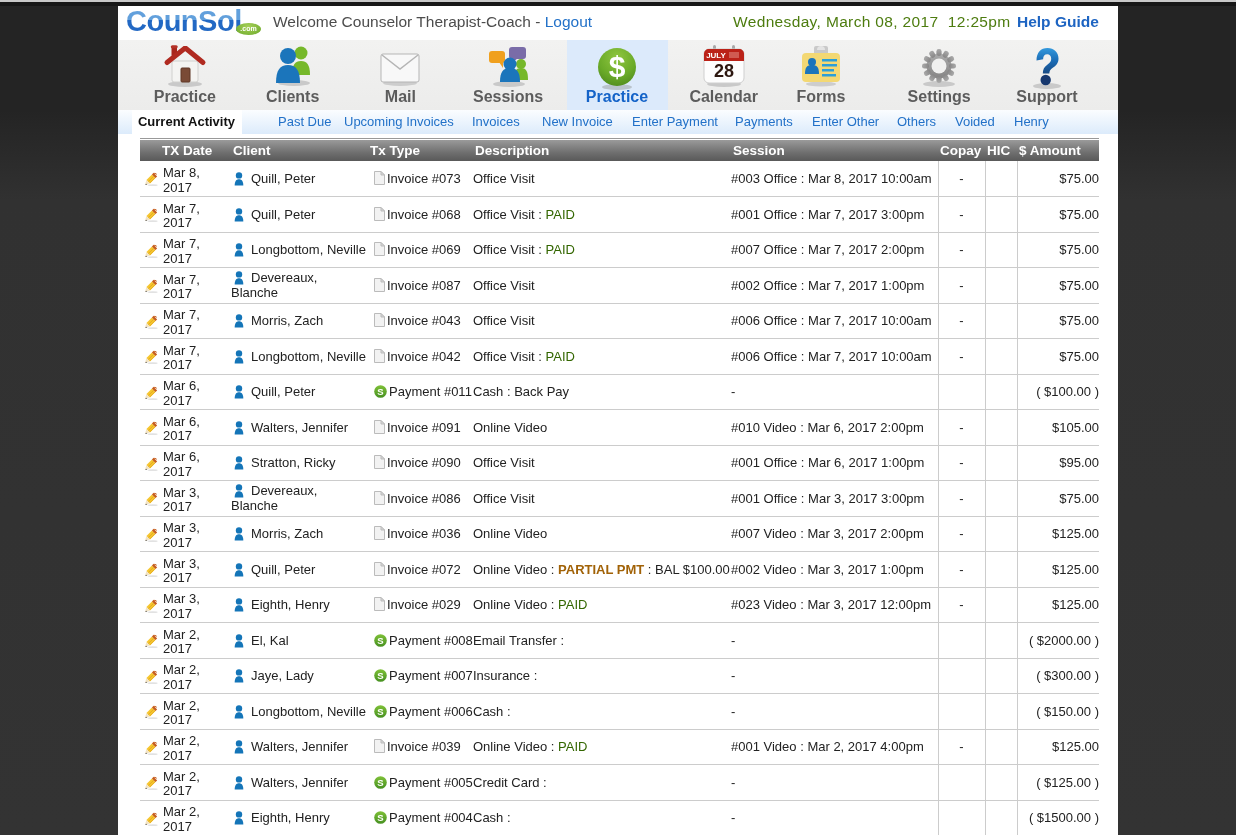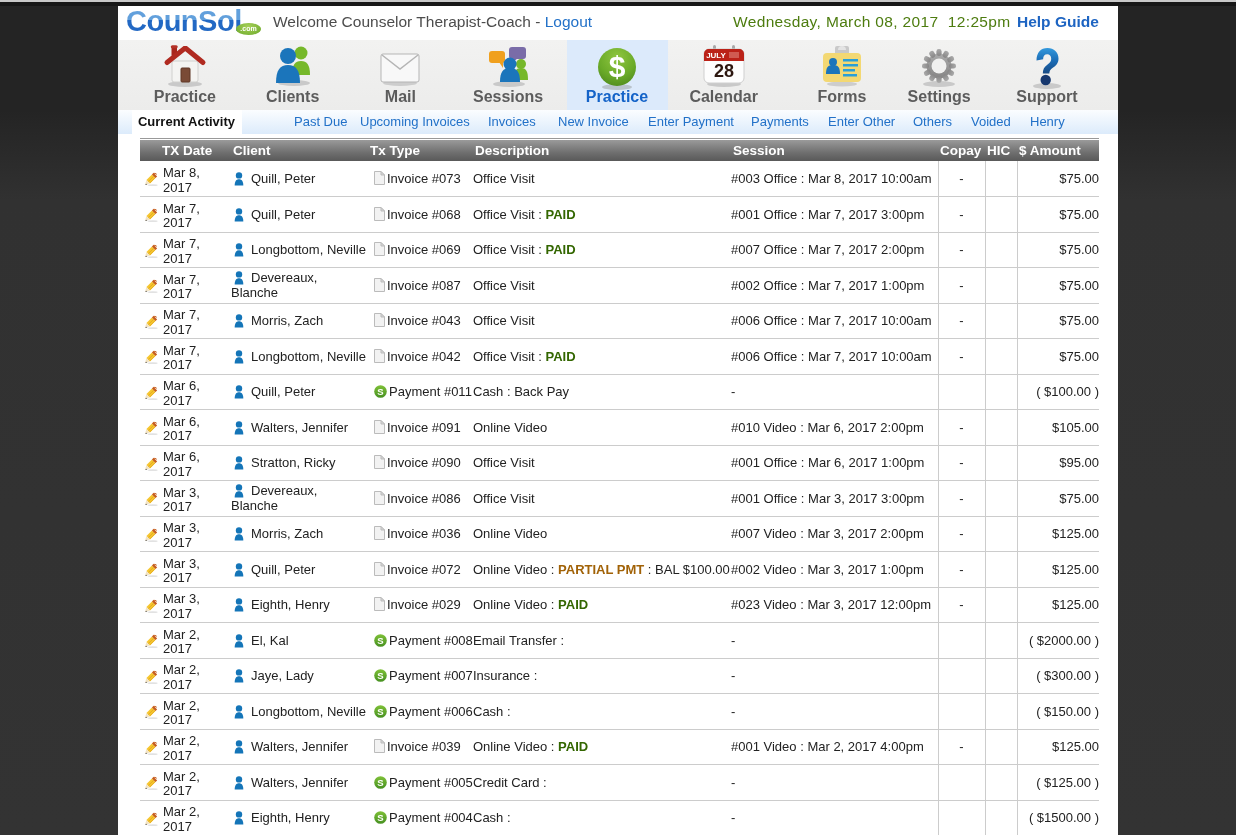--- a/index.html
+++ b/index.html
@@ -35,21 +35,21 @@
 
 #nav { position:relative; height:70px; background:linear-gradient(180deg,#f2f2f1 0%,#ececeb 100%); }
 .nitem { position:absolute; top:0; width:107.75px; height:70px; text-align:center; }
 .nitem .lbl { position:absolute; top:48px; width:100%; font-size:16px; font-weight:bold; color:#5c5c5c; }
 .nitem svg { position:absolute; top:4px; left:50%; transform:translateX(-50%); }
 .nitem.active { background:#dceafb; }
 
 
 #subnav { position:relative; height:24px; background:linear-gradient(180deg,#fbfdff 0%,#dcebfb 100%); font-size:13px; }
 #subnav .tab { position:absolute; left:13.5px; top:0; width:110px; height:24px; background:#fff; color:#111; font-weight:bold; text-align:center; line-height:24px; }
-#subnav a { position:absolute; top:0; line-height:24px; color:#2271c8; text-decoration:none;margin-left:16px; }
+#subnav a { position:absolute; top:0; line-height:24px; color:#2271c8; text-decoration:none; }
 
 
 #tline { position:absolute; top:132px; left:22px; width:959px; height:1px; background:#999; }
 #tbl { position:absolute; top:134px; left:22px; width:959px; border-collapse:collapse; table-layout:fixed; font-size:13px; color:#222; }
 #tbl th {
   height:21px; background:linear-gradient(180deg,#9a9a9a 0%,#6f6f6f 60%,#595959 100%);
   color:#fff; font-weight:bold; font-size:13.5px; text-align:left; padding:0 0 0 2px;
 }
 #tbl td { height:35.5px; border-bottom:1px solid #ccc; padding:0; vertical-align:middle; }
 #tbl col.c1 { width:20px; }
@@ -66,21 +66,21 @@
 td.cop { text-align:center; }
 td.des, td.ses { padding-left:2px; }
 th.amt { text-align:right; padding-right:4px; }
 th.cop { text-align:center; }
 .date-t { margin-left:3px; line-height:14.5px; position:relative; top:2px; }
 td.cli { padding-left:2px; vertical-align:middle;margin-top:8px; }
 td.cli svg { vertical-align:-3px; margin-left:3px; margin-right:7px; }
 td.typ svg { vertical-align:-2px; margin-left:6px; margin-right:2px; }
 td.edit { text-align:left; }
 td.edit svg { margin-left:4px; vertical-align:middle; }
-.paid { color:#336600; font-weight:bold;text-align:right; }
+.paid { color:#336600; font-weight:normal;text-align:right; }
 .ppmt { color:#a16207; font-weight:bold; }
 </style>
 </head>
 <body>
 <svg width="0" height="0" style="position:absolute">
   <defs>
     <g id="i-pen">
       <ellipse cx="8.7" cy="13.2" rx="5" ry="0.9" fill="#e2e2e2"></ellipse>
       <polygon points="2.43,8.03 7.93,2.53 11.47,6.07 5.97,11.57" fill="#f6c630"></polygon>
       <path d="M4.2 9.7 L9.6 4.3 M5.9 10.9 L11.2 5.6" stroke="#e3a81c" stroke-width="0.9" fill="none"></path>
@@ -186,21 +186,21 @@
       <rect x="12" y="1" width="3" height="10" rx="1.5" fill="#a8a8a8"></rect>
       <rect x="31" y="1" width="3" height="10" rx="1.5" fill="#a8a8a8"></rect>
       <rect x="3" y="5" width="40" height="34" rx="5" fill="#fdfdfd" stroke="#cfcfcf"></rect>
       <path d="M3 10 C3 7 5 5 8 5 L38 5 C41 5 43 7 43 10 L43 17 L3 17 Z" fill="#bb2218"></path>
       <text x="15" y="14" text-anchor="middle" font-family="Liberation Sans" font-size="8" font-weight="bold" fill="#fff">JULY</text>
       <rect x="28" y="8" width="10" height="6" fill="#d66a60" opacity="0.8"></rect>
       <text x="23" y="33" text-anchor="middle" font-family="Liberation Sans" font-size="18" font-weight="bold" fill="#2c1710">28</text>
       </svg>
         <div class="lbl">Calendar</div>
       </div>
-    <div class="nitem" style="left:670px">
+    <div class="nitem" style="left:649px">
         <svg width="46" height="44" viewBox="0 0 46 44">
       <ellipse cx="23" cy="40" rx="15" ry="2.5" fill="#cdcdcd"></ellipse>
       <rect x="16" y="2" width="14" height="10" rx="2" fill="#c9c9c9"></rect>
       <path d="M19 6 a4 4 0 0 1 8 0 Z" fill="#e4e4e4"></path>
       <rect x="4" y="9" width="38" height="29" rx="4" fill="#f3d873"></rect>
       <circle cx="14" cy="18" r="4" fill="#1b75bb"></circle>
       <path d="M7 30 C7 23 9 21 14 21 C19 21 21 23 21 30 Z" fill="#1b75bb"></path>
       <rect x="24" y="15" width="15" height="2.5" fill="#2a9fd8"></rect>
       <rect x="24" y="20" width="15" height="2.5" fill="#2a9fd8"></rect>
       <rect x="24" y="25" width="12" height="2.5" fill="#2a9fd8"></rect>

